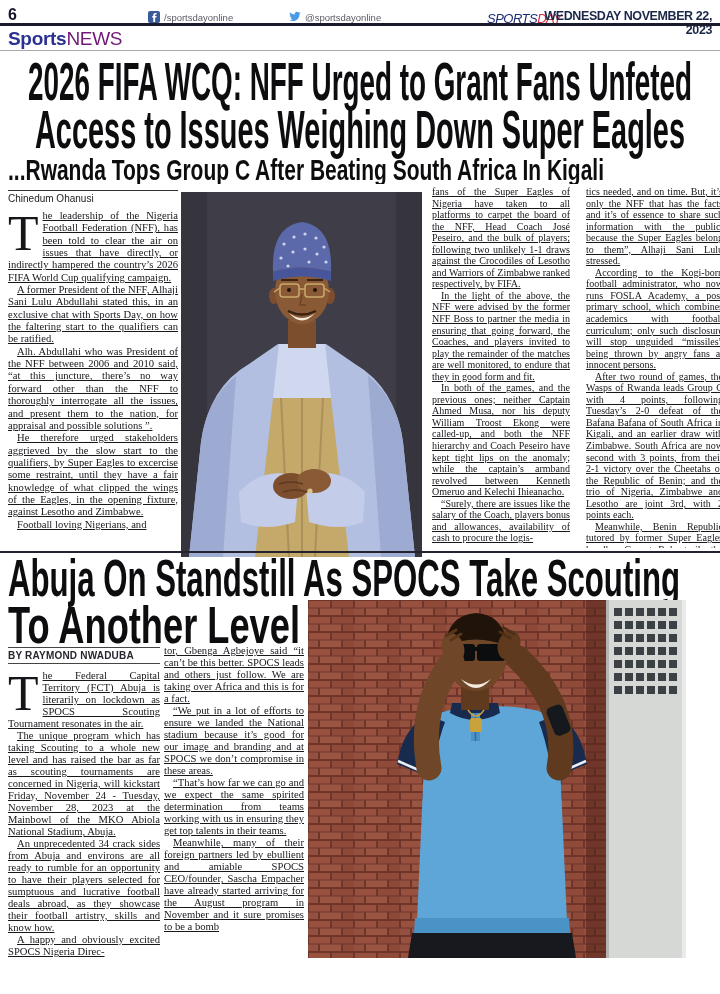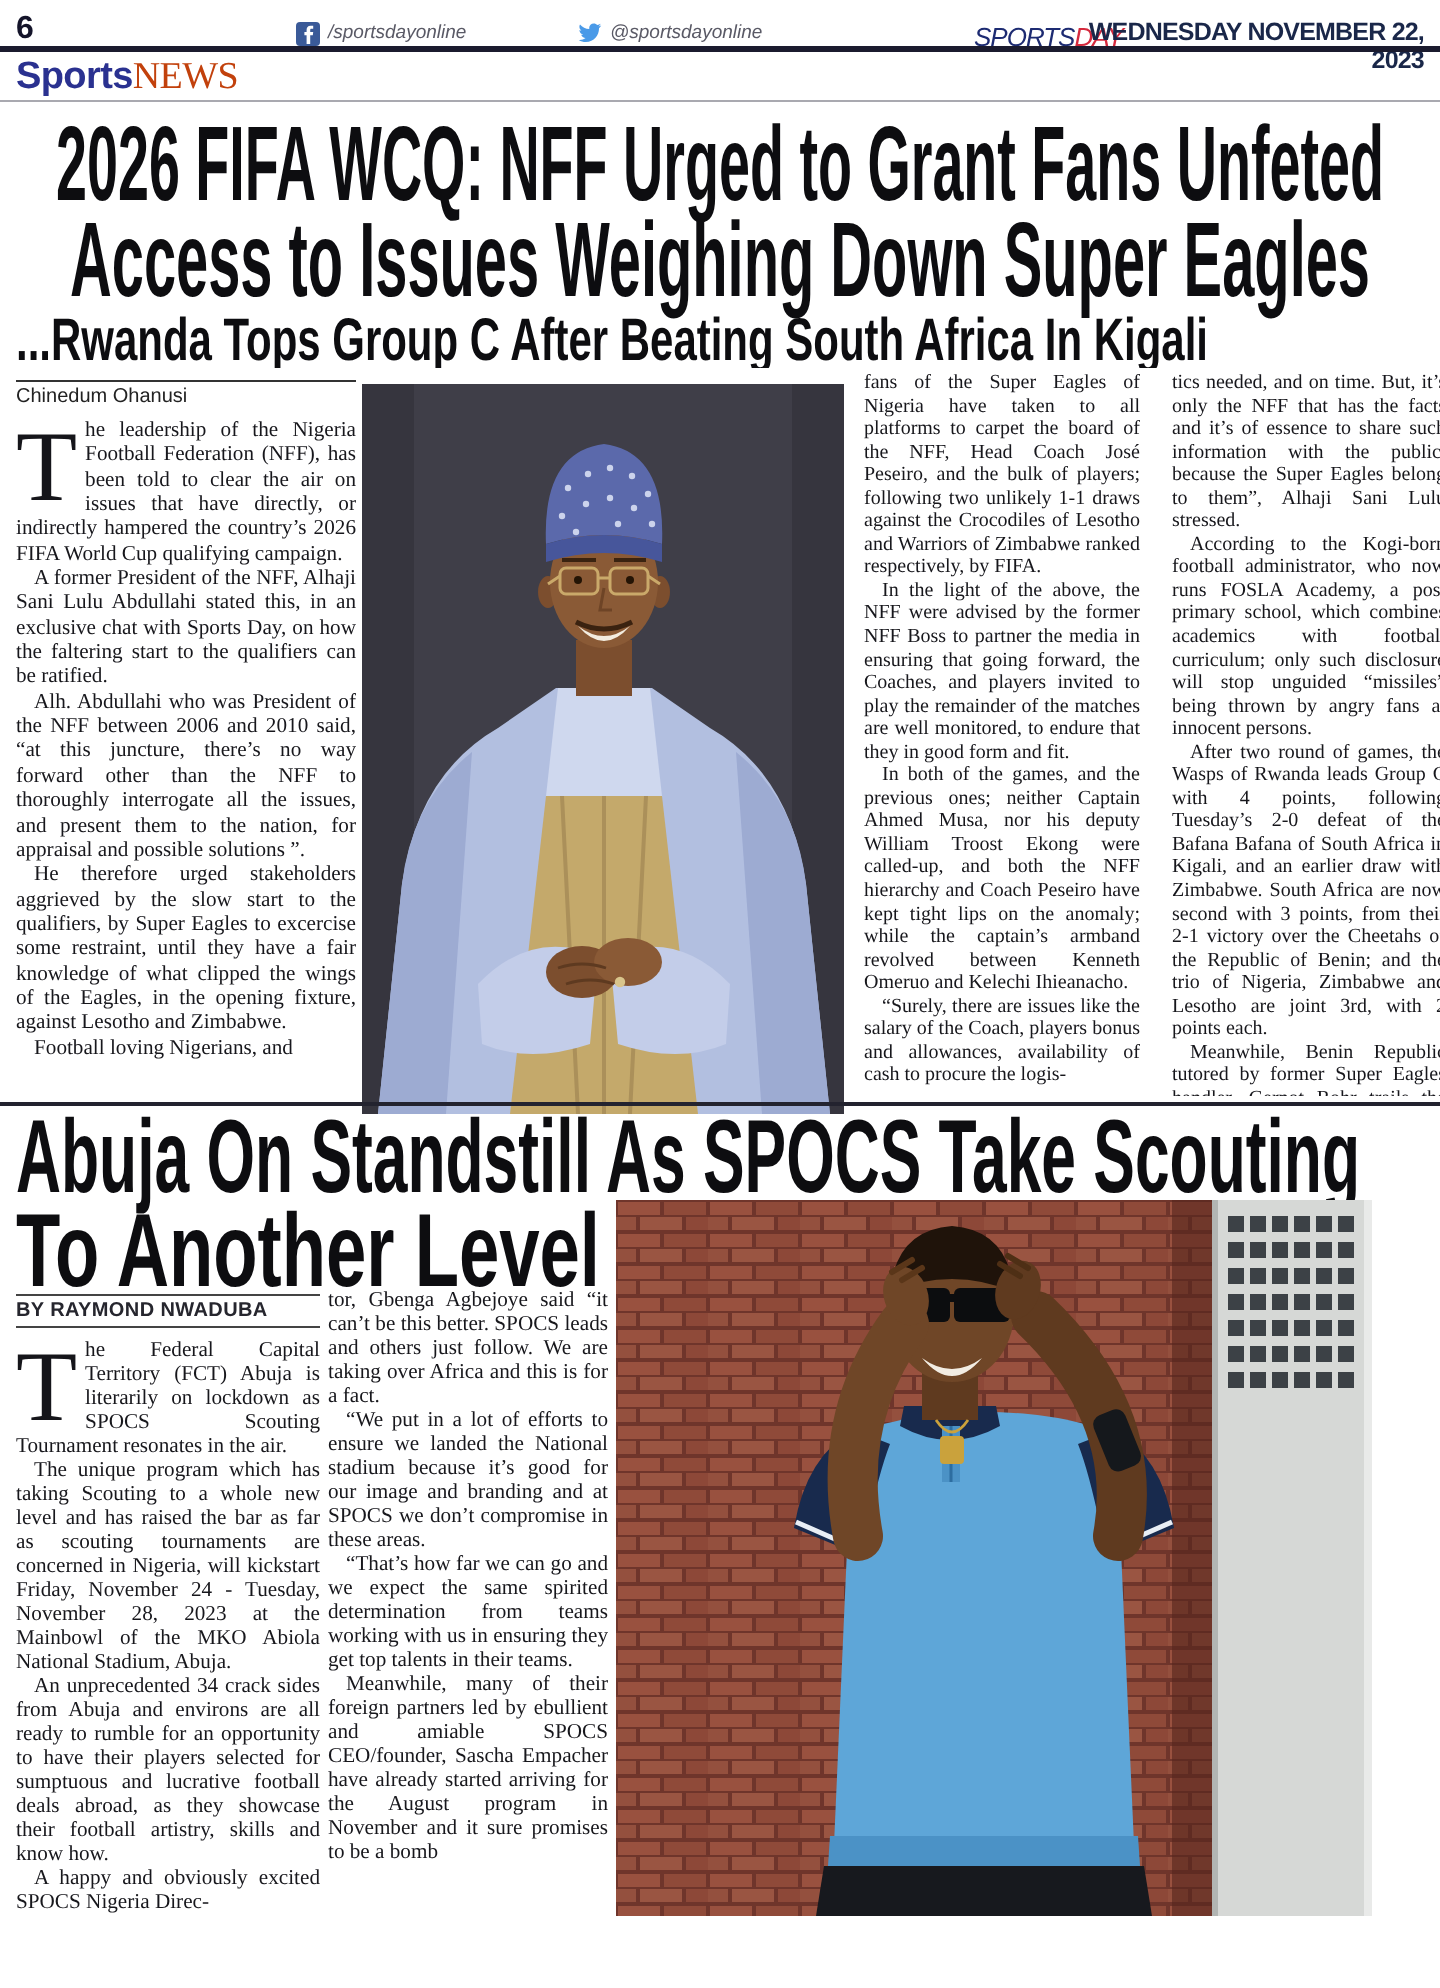--- a/index.html
+++ b/index.html
@@ -4,41 +4,41 @@
 <style>
   html,body{margin:0;padding:0;background:#ffffff;}
   #page{position:relative;width:720px;height:994px;background:#fff;overflow:hidden;
         font-family:"Liberation Serif",serif;color:#1a1a1a;}
   .abs{position:absolute;}
   .rule{position:absolute;background:#1b1b2e;}
   .sans{font-family:"Liberation Sans",sans-serif;}
 
   
   .pageno{left:8px;top:6px;font-size:16px;font-weight:bold;color:#14142a;}
-  .social{top:11px;font-size:9.5px;color:#5a5a66;display:flex;gap:4px;font-style:italic;}
+  .social{top:11px;font-size:9.5px;color:#5a5a66;display:flex;align-items:center;gap:4px;}
   .logo{left:487px;top:11px;font-size:13px;font-weight:normal;font-style:italic;letter-spacing:-.5px;}
   .logo .p1{color:#1d2b72;} .logo .p2{color:#d5293d;}
   .date{left:540px;top:9px;width:172px;text-align:right;font-size:12.5px;font-weight:bold;
         color:#1a2749;letter-spacing:-.4px;}
 
   .section{left:8px;top:28px;font-size:19px;letter-spacing:-.3px;}
-  .section .p1{color:#2a3190;font-weight:bold;} .section .p2{color:#c2410c;font-weight:normal;font-family:Liberation Serif, serif;}
+  .section .p1{color:#2a3190;font-weight:bold;} .section .p2{color:#701a75;font-weight:normal;}
 
   
   svg text.hl{font-family:"Liberation Sans",sans-serif;font-weight:bold;fill:#0d0d10;}
 
   
   .byline1{left:8px;top:190px;width:170px;border-top:1.5px solid #333;
            font-family:"Liberation Sans",sans-serif;font-size:10px;color:#222;padding-top:2px;}
   .byline2{left:8px;top:647px;width:152px;border-top:1px solid #444;border-bottom:1px solid #444;
            font-family:"Liberation Sans",sans-serif;font-size:10px;font-weight:bold;color:#26262e;
            padding:2px 0 2px 0;letter-spacing:.2px;}
 
   
-  .col{position:absolute;text-align:justify;overflow:hidden;color:#17171c;}
+  .col{position:absolute;text-align:justify;overflow:hidden;color:#17171c;text-decoration:underline;}
   .col p{margin:0;text-indent:9px;}
   .col p:first-child{text-indent:0;}
   .c-a1-1{left:8px;top:210px;width:170px;height:338px;font-size:10.6px;line-height:12.35px;}
   .c-a1-3{left:432px;top:186px;width:138px;height:362px;font-size:10px;line-height:11.55px;}
   .c-a1-4{left:586px;top:186px;width:137px;height:362px;font-size:10px;line-height:11.55px;}
   .c-a2-1{left:8px;top:670px;width:152px;height:290px;font-size:10.6px;line-height:12px;}
   .c-a2-2{left:164px;top:645px;width:140px;height:315px;font-size:10.6px;line-height:12px;}
   .dropcap{float:left;font-size:50px;line-height:40px;margin:3px 4px 0 0;color:#15151a;}
 
   .photo{position:absolute;display:block;}

